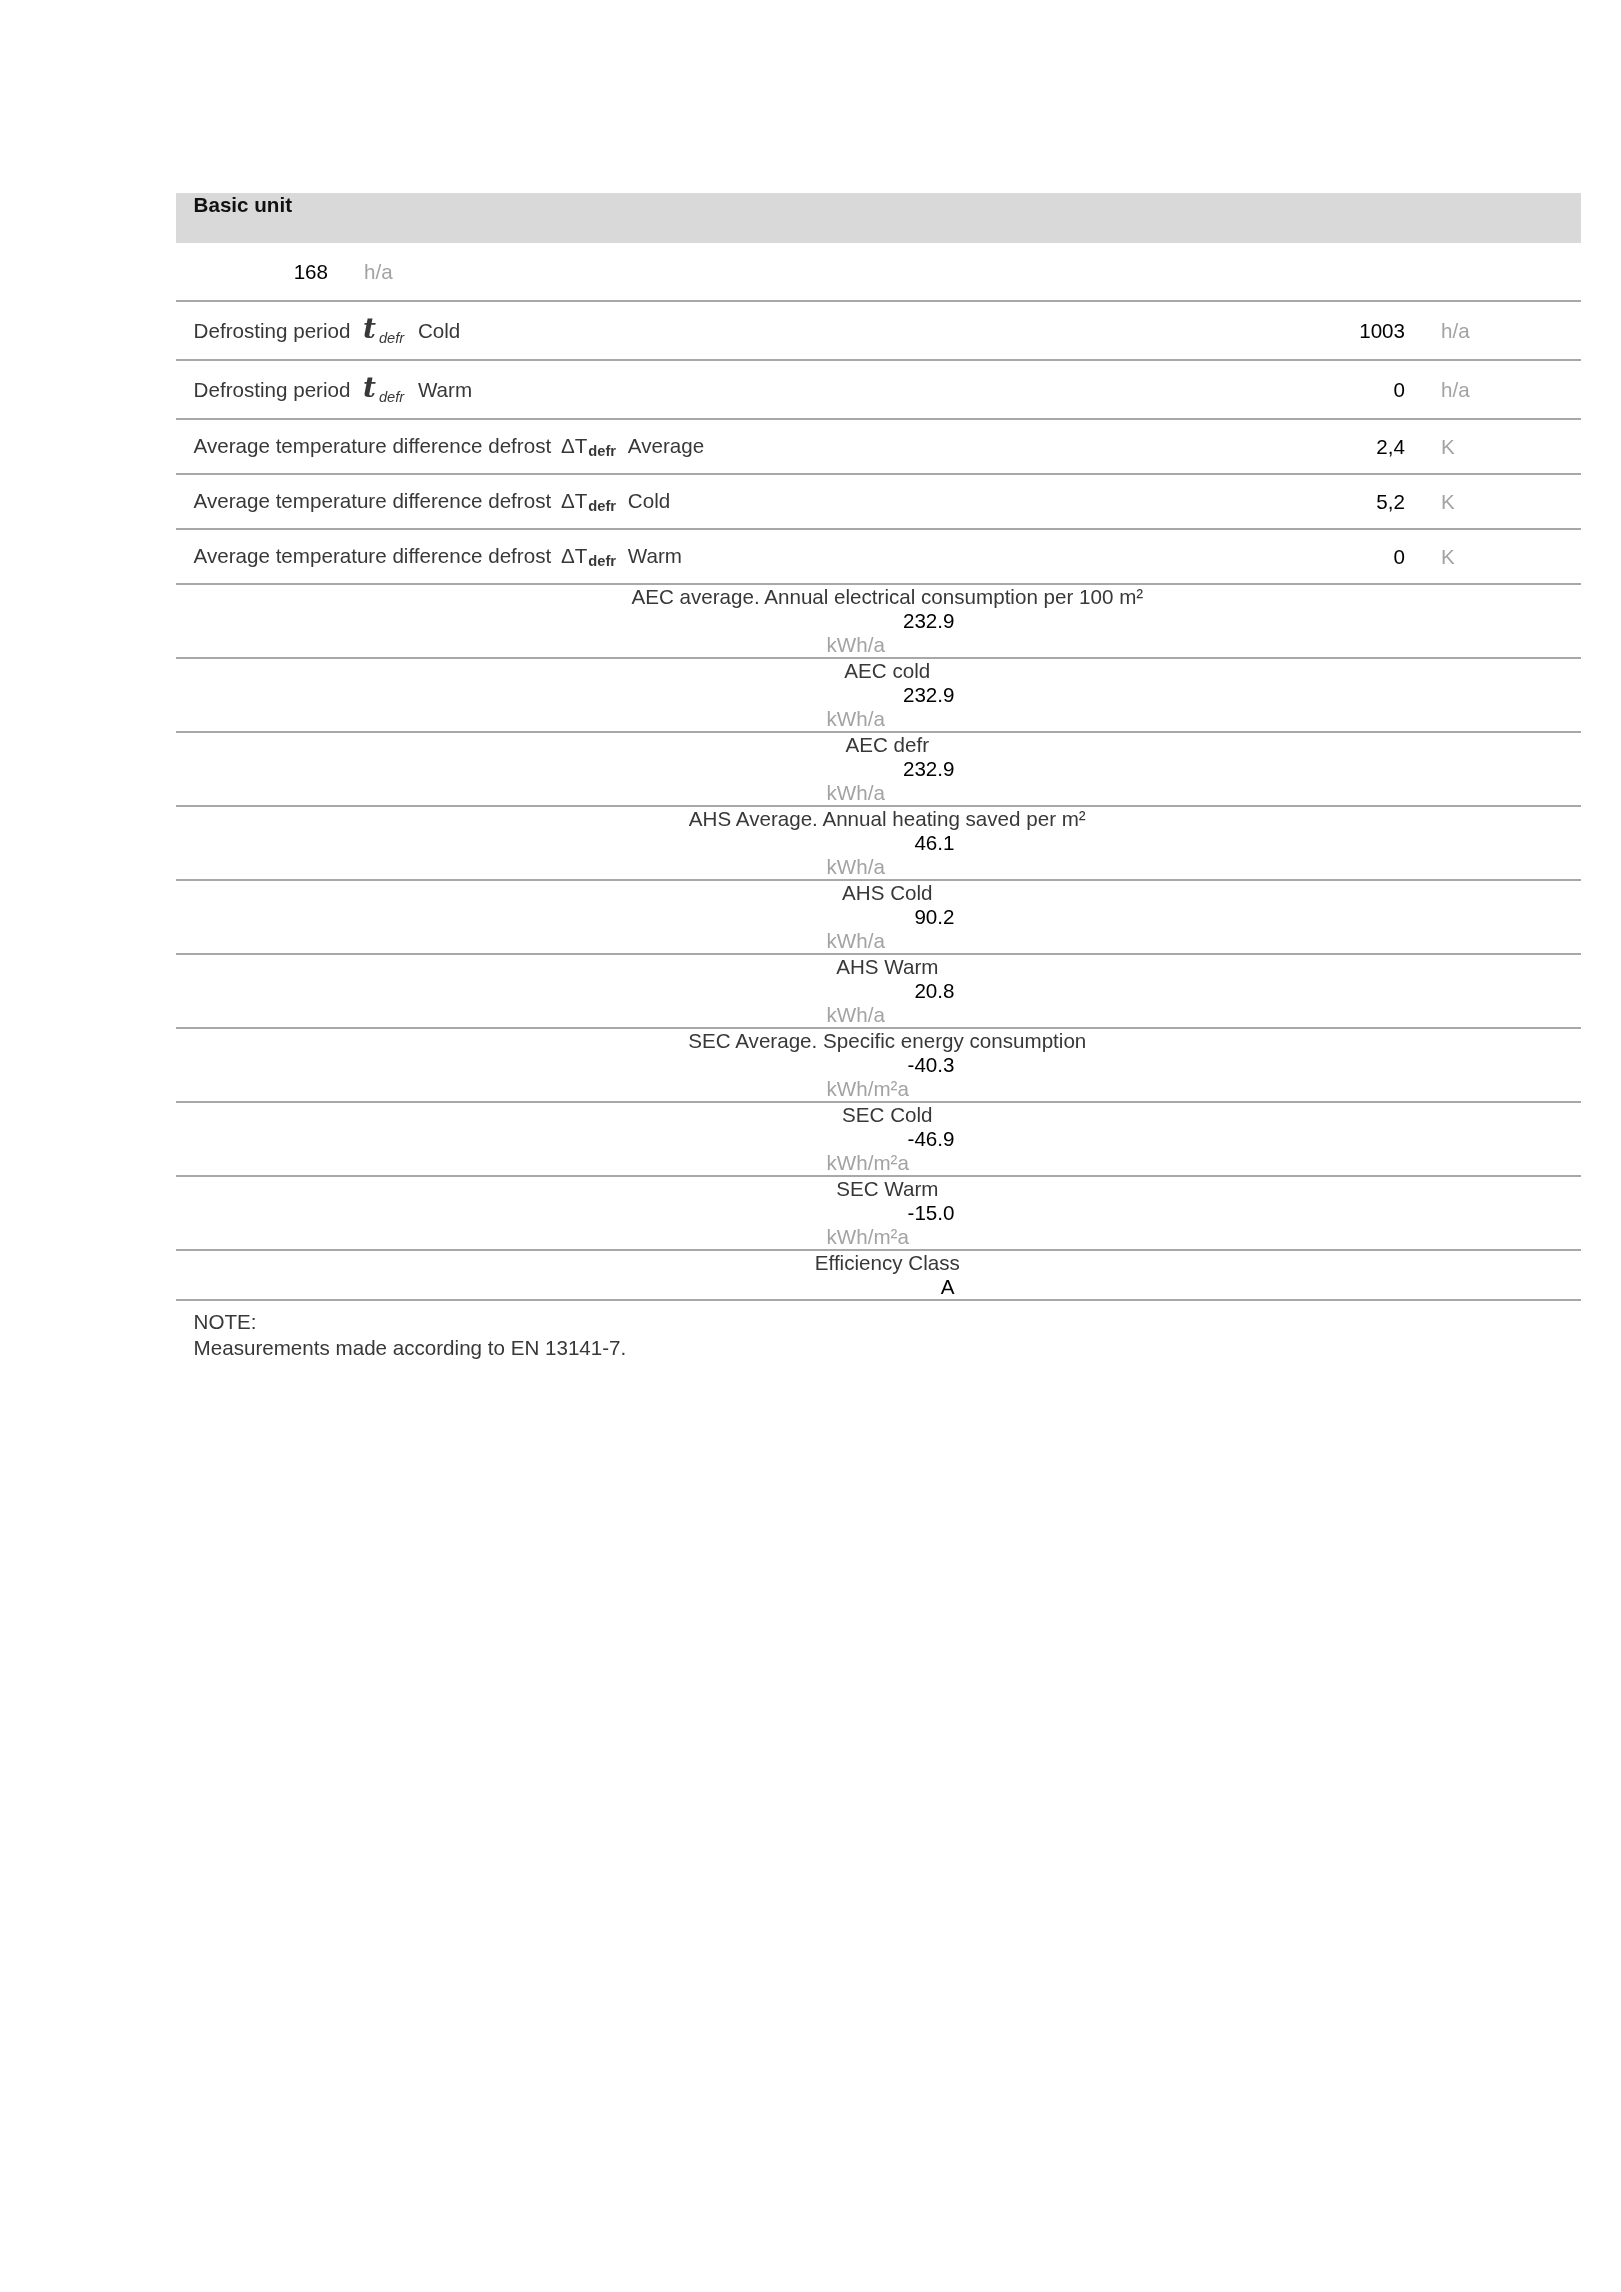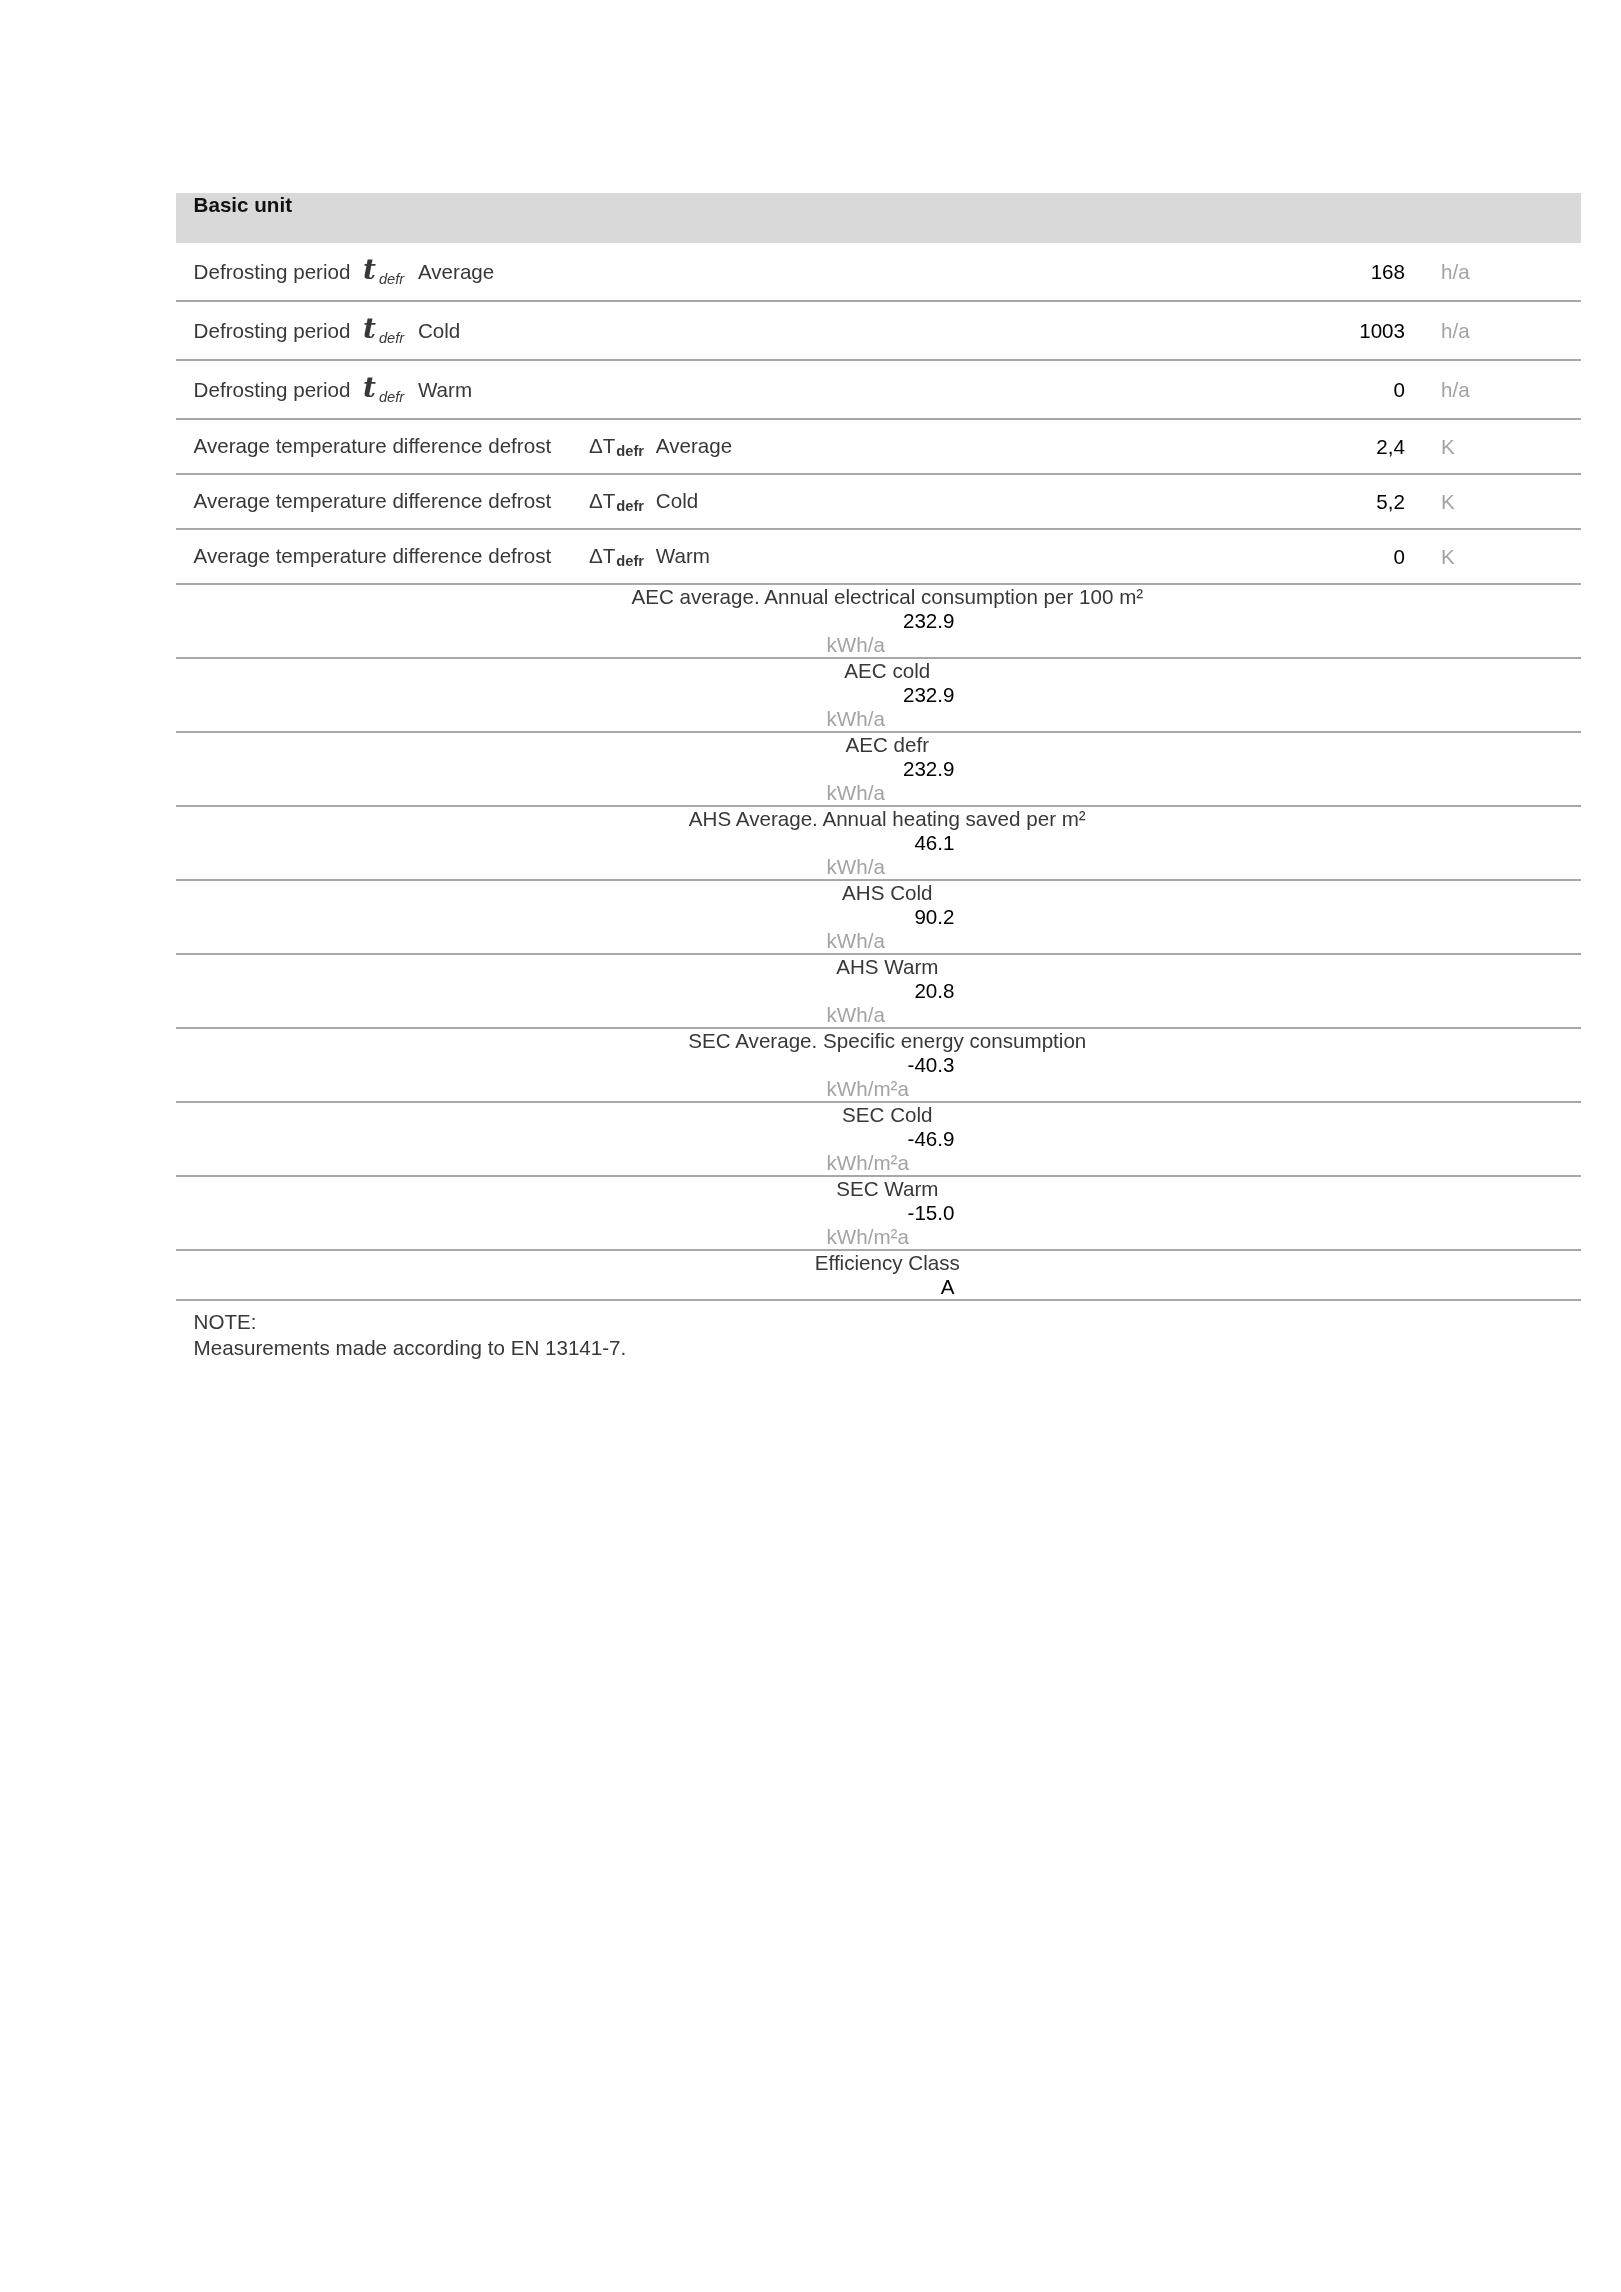--- a/index.html
+++ b/index.html
@@ -38,21 +38,21 @@
   .row--t .sym-main{
     font-family:"DejaVu Serif",serif;
     font-style:italic;font-weight:bold;
     font-size:28px;line-height:1;
   }
   .row--t .sym-sub{
     font-style:italic;font-size:14.7px;
     display:inline-block;vertical-align:-4.9px;margin-left:2.9px;
   }
   .row--dT .sym{margin:0 11.8px 0 9.8px;}
-  .row--dT .sym-main{font-size:20.6px;margin-left:28px;}
+  .row--dT .sym-main{font-size:20.6px;}
   .row--dT .sym-sub{
     font-weight:bold;font-size:14.7px;
     display:inline-block;vertical-align:-3.9px;margin-left:1px;
   }
   .val{
     width:152px;text-align:right;
     font-weight:normal;color:var(--value);
   }
   .unit{
     width:176px;padding-left:36px;
@@ -67,23 +67,20 @@
 <body>
 
 <div class="sheet">
 
   <div class="tbl-header">
     <span>Basic unit</span>
   </div>
 
   <div>
       <div class="row row--t">
-    <div class="lbl">
-      <span class="lbl-pre">Defrosting period</span><span class="sym"><span class="sym-main">t</span><span class="sym-sub">defr</span></span><span class="lbl-suffix">Average</span>
-    </div>
     <div class="val">168</div>
     <div class="unit">h/a</div>
   </div>
       <div class="row row--t">
     <div class="lbl">
       <span class="lbl-pre">Defrosting period</span><span class="sym"><span class="sym-main">t</span><span class="sym-sub">defr</span></span><span class="lbl-suffix">Cold</span>
     </div>
     <div class="val">1003</div>
     <div class="unit">h/a</div>
   </div>

